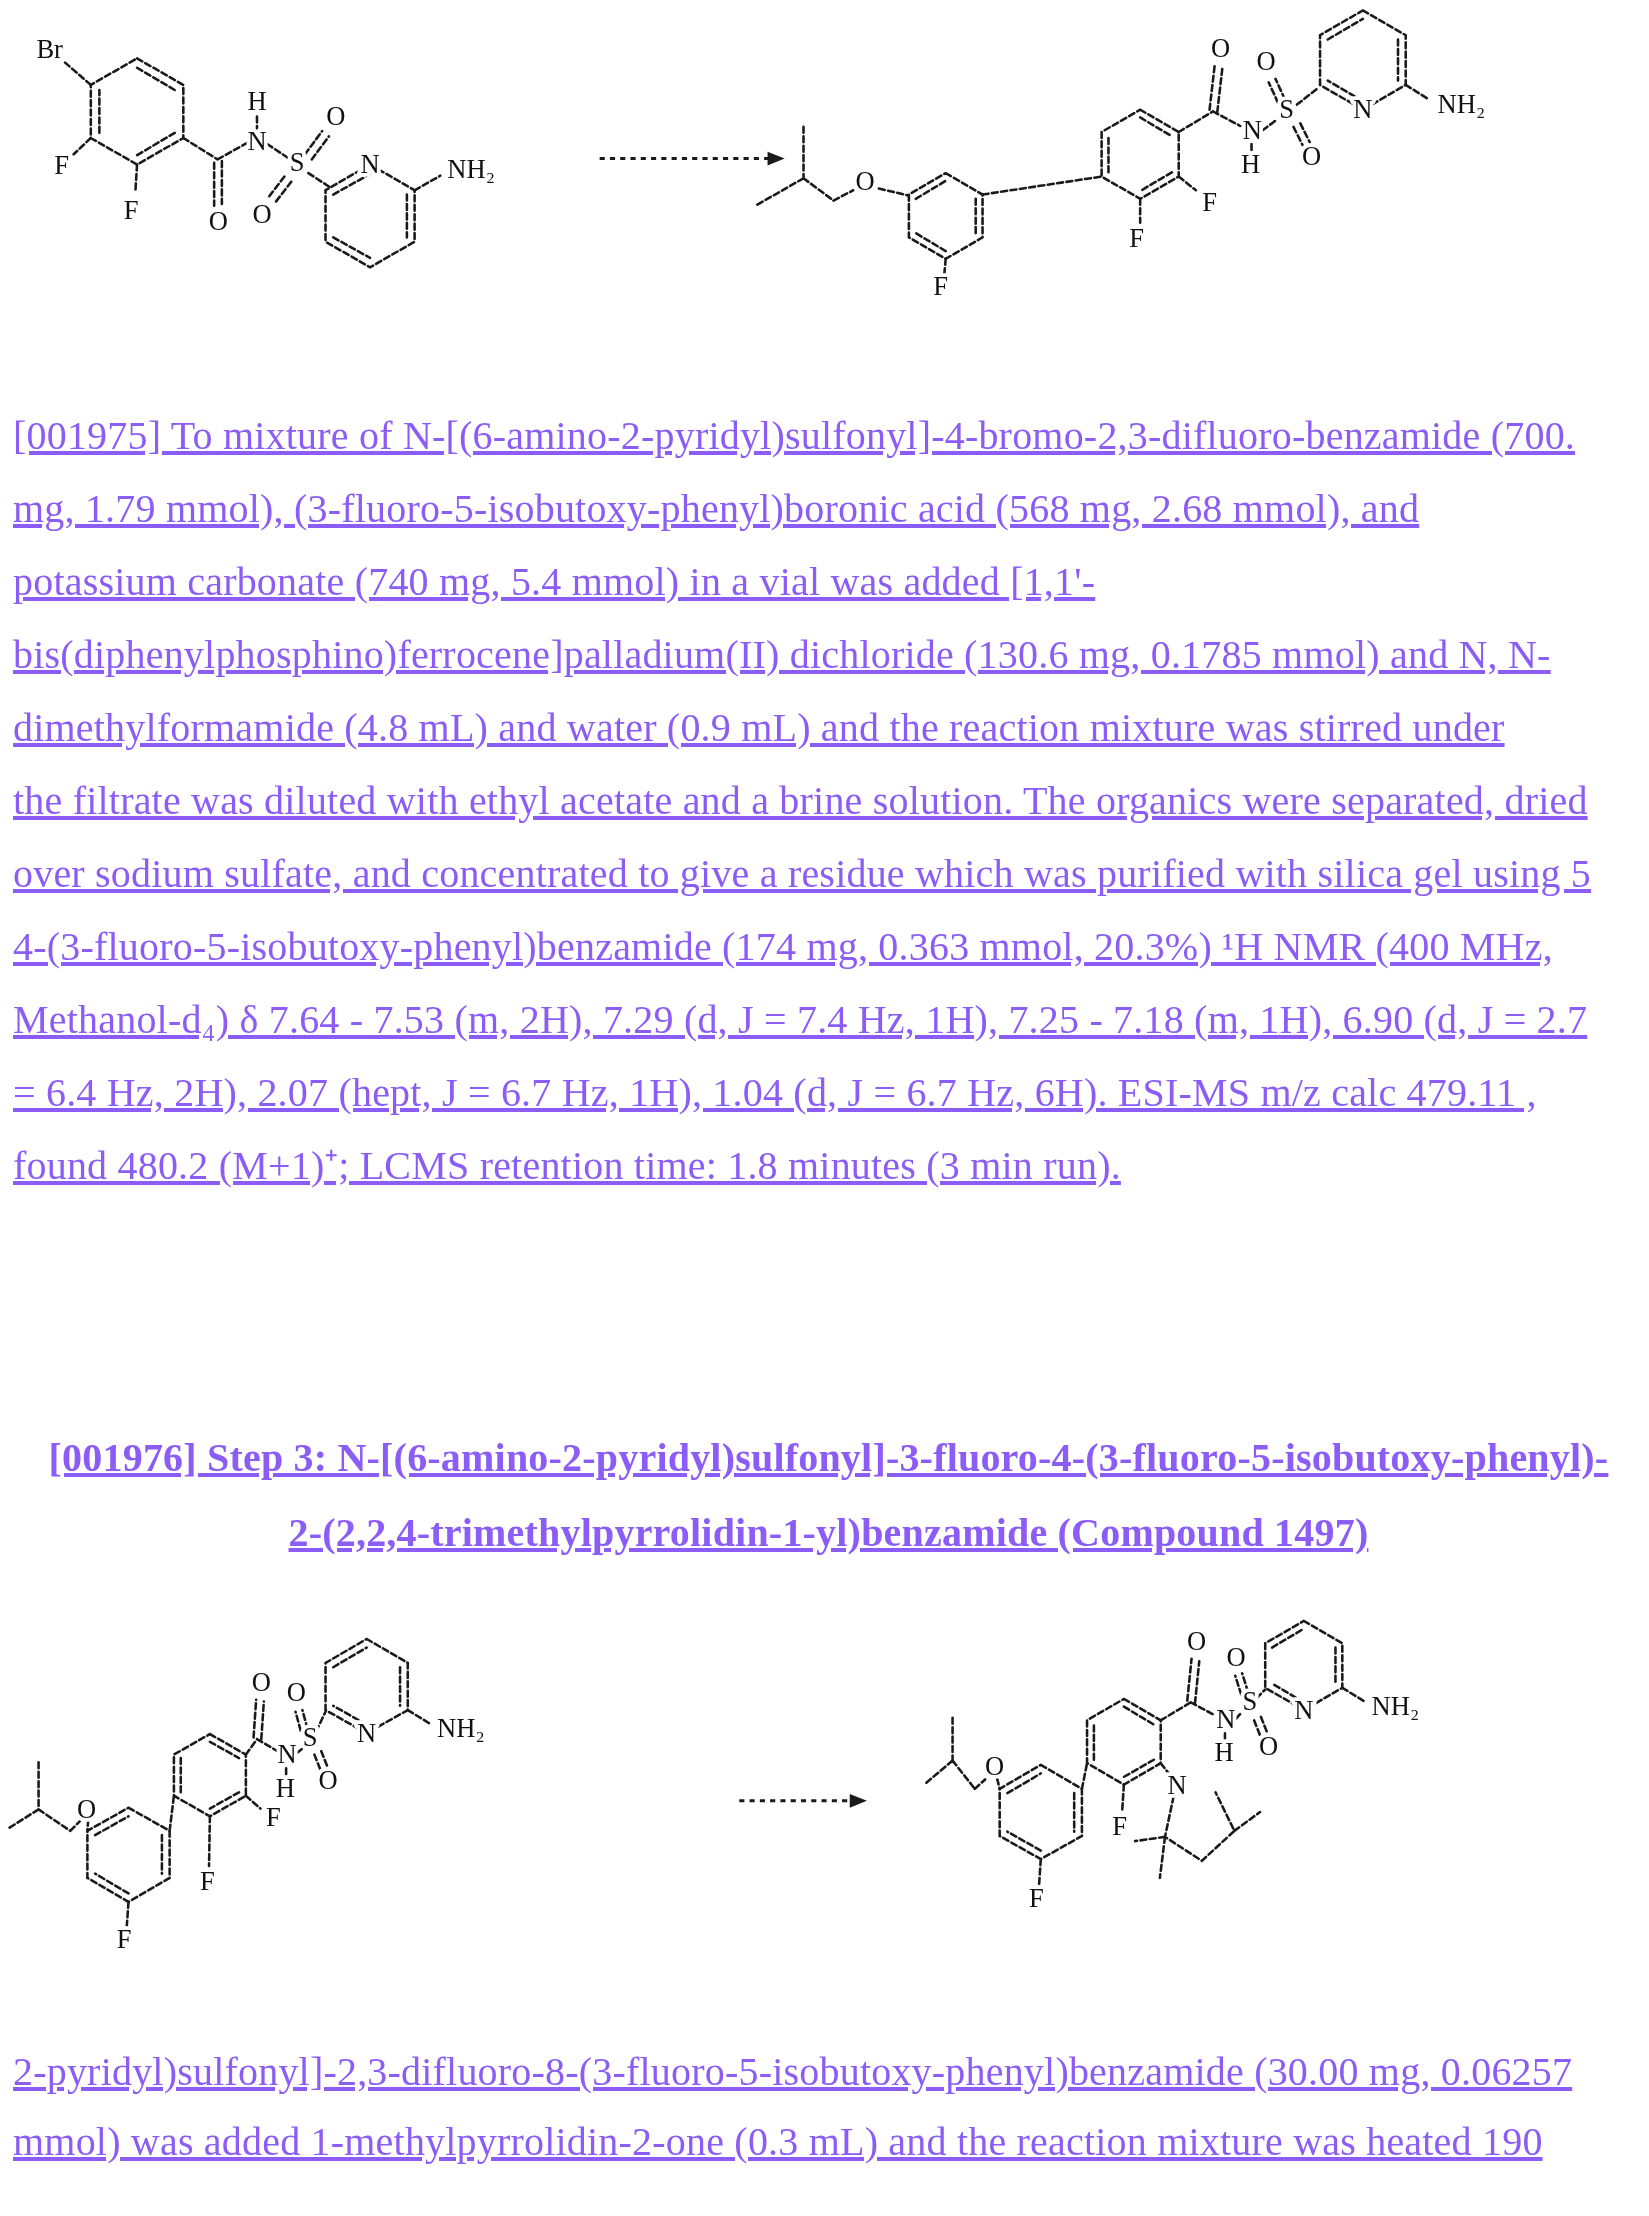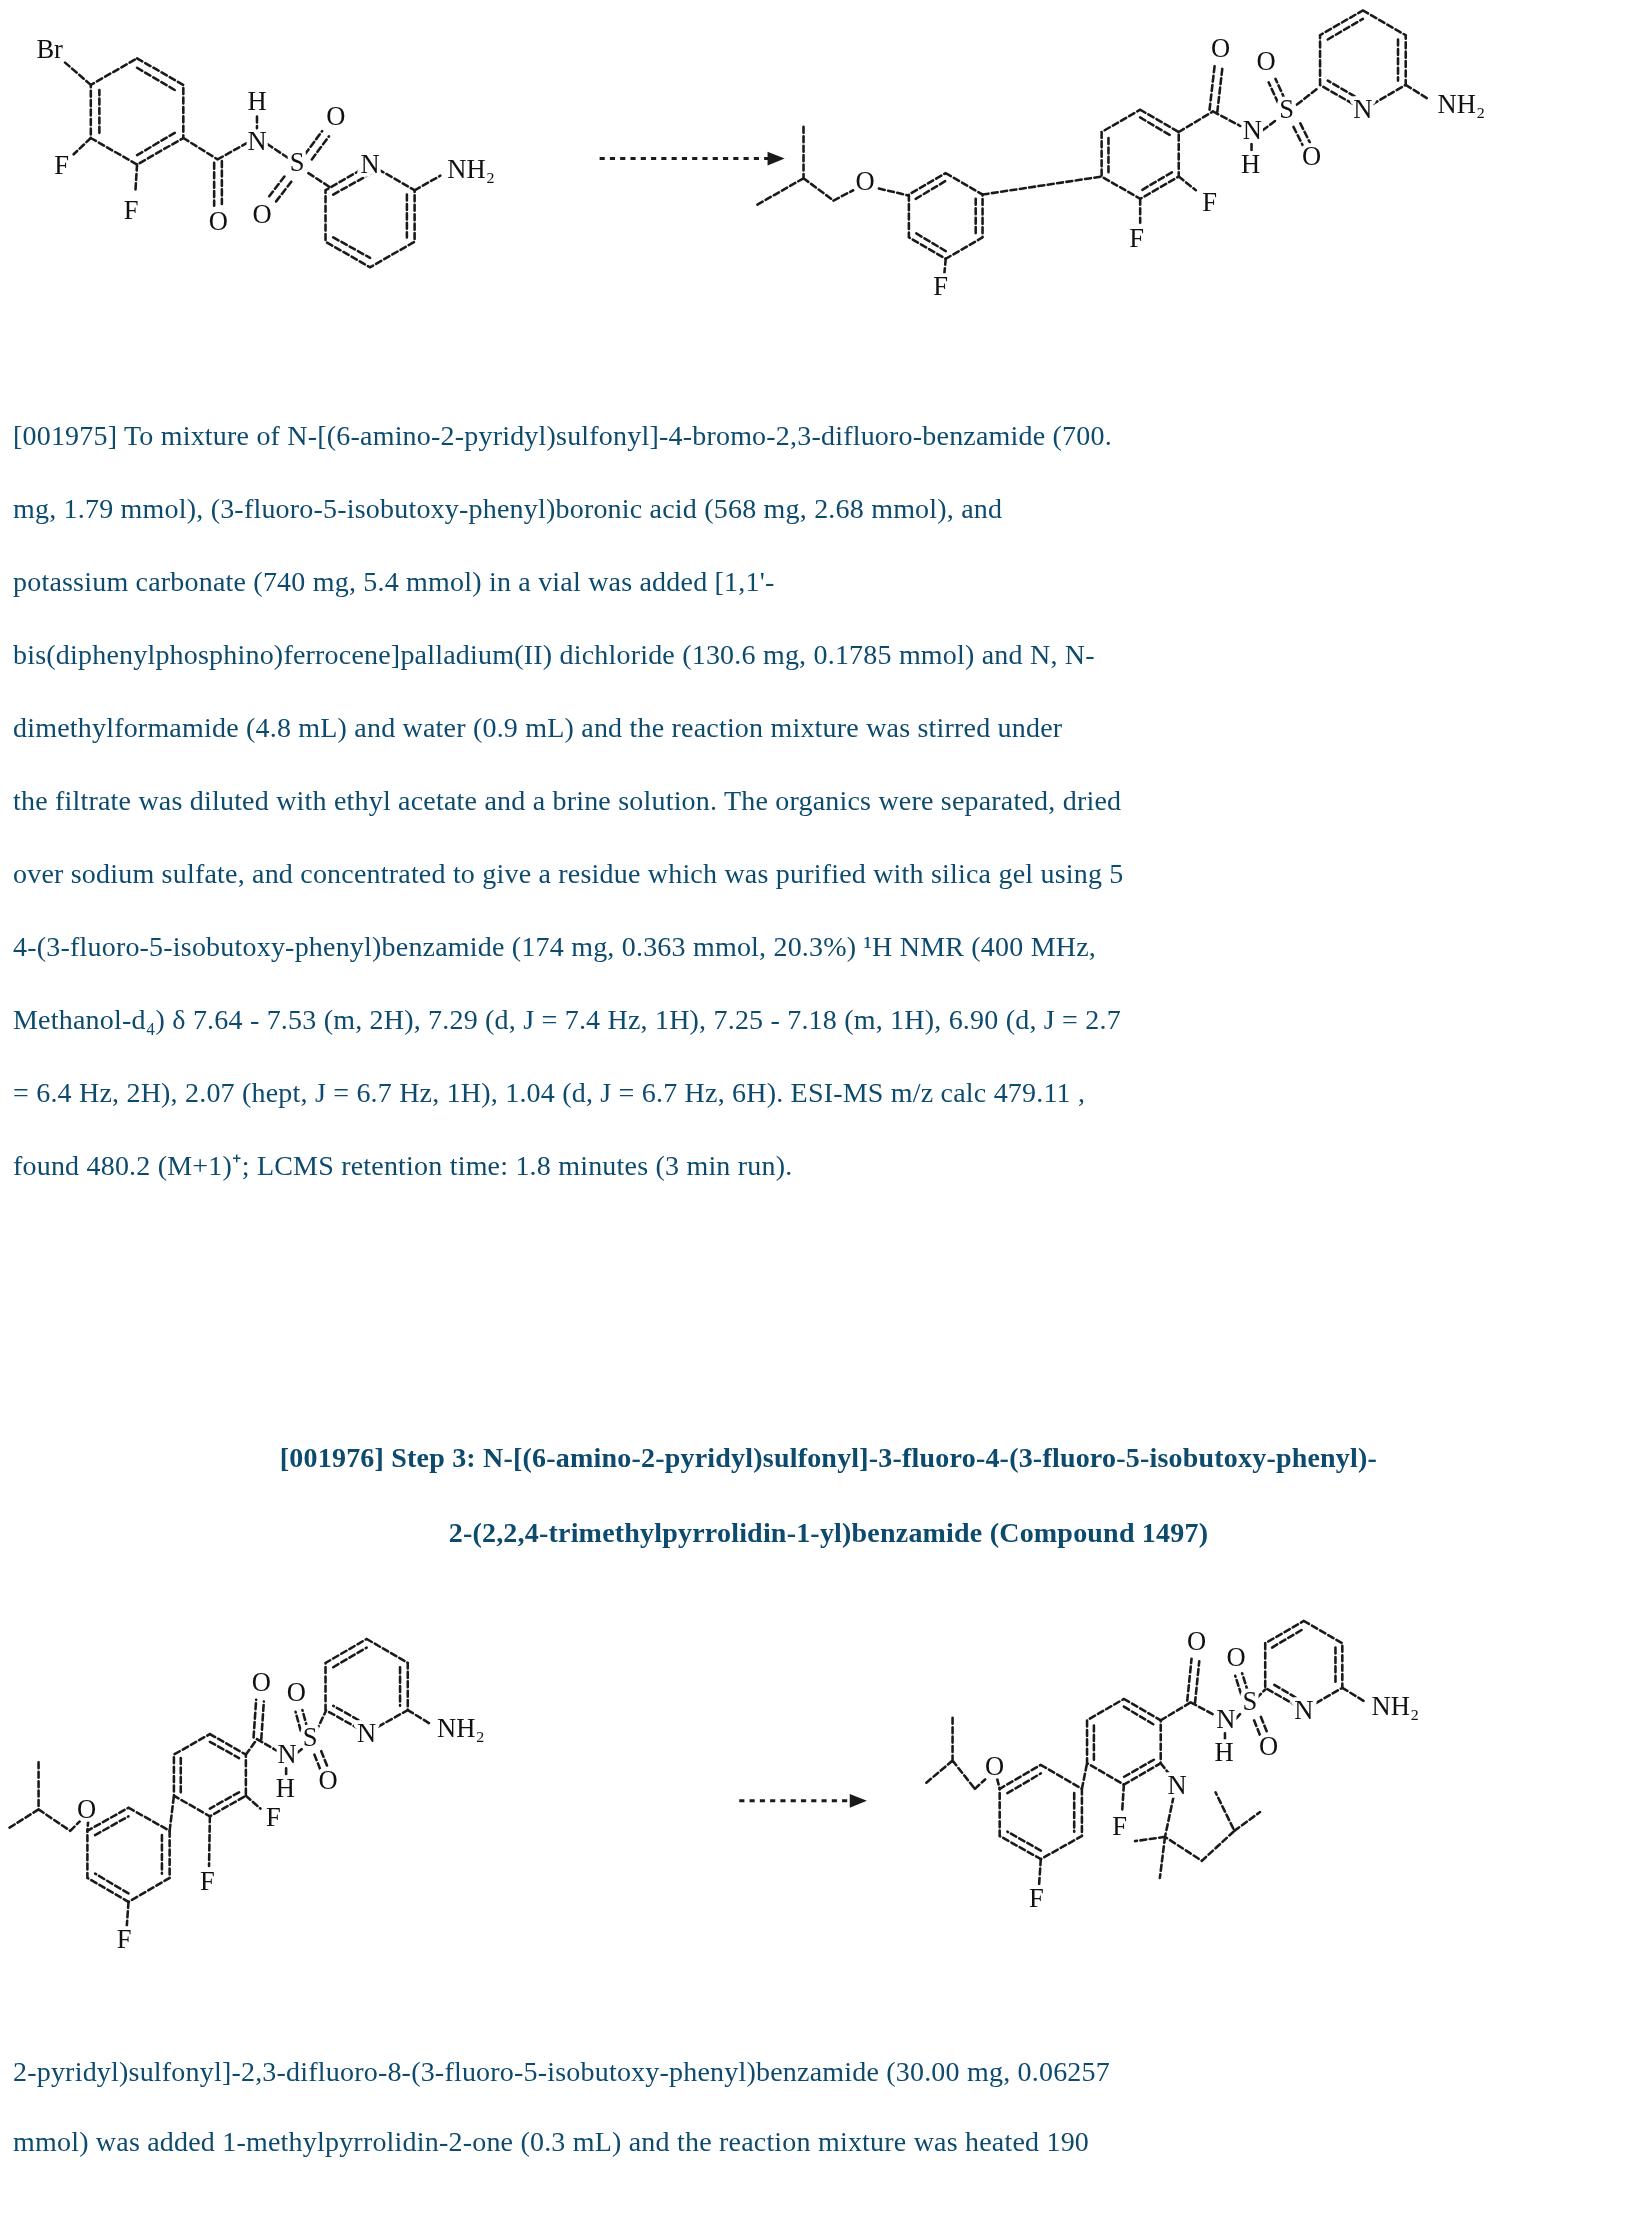--- a/index.html
+++ b/index.html
@@ -1,27 +1,27 @@
 <!DOCTYPE html>
 <html style="font-size:13.7px"><head>
 <meta charset="utf-8">
 <style>
   html,body{margin:0;padding:0;background:#fff;}
   .page{
     position:relative;width:1649px;height:2216px;background:#ffffff;
-    overflow:hidden;font-family:"Liberation Serif",serif;color:#0c4a6e;
+    overflow:hidden;font-family:"Liberation Serif",serif;color:#8b5cf6;
   }
   .scheme{position:absolute;left:0;}
   #scheme1{top:0;}
   #scheme2{top:1585px;}
   .para{position:absolute;left:13px;right:5.1px;}
   #p1975{top:399px;}
   #p1976{top:1420px;font-weight:bold;text-align:center;}
   #p1977{top:2037px;}
-  .tl{white-space:nowrap;font-size:28px;height:73px;line-height:73px;letter-spacing:0.2px;}
+  .tl{white-space:nowrap;font-size:40px;height:73px;line-height:73px;letter-spacing:0.2px;text-decoration:underline;}
   #p1976 .tl{height:75px;line-height:75px;}
   #p1977 .tl{height:70px;line-height:70px;}
   svg .bond{stroke:#1a1a1a;stroke-width:3;fill:none;stroke-dasharray:7 4;stroke-linecap:round;}
   svg .arrow{stroke:#1a1a1a;stroke-width:3.5;fill:none;stroke-dasharray:6 6;}
   svg .ah{fill:#1a1a1a;stroke:none;}
   svg .atom{
     font-family:"Liberation Serif",serif;font-size:31px;fill:#111;text-anchor:middle;
     paint-order:stroke;stroke:#ffffff;stroke-width:9px;stroke-linejoin:round;
   }
 </style>

